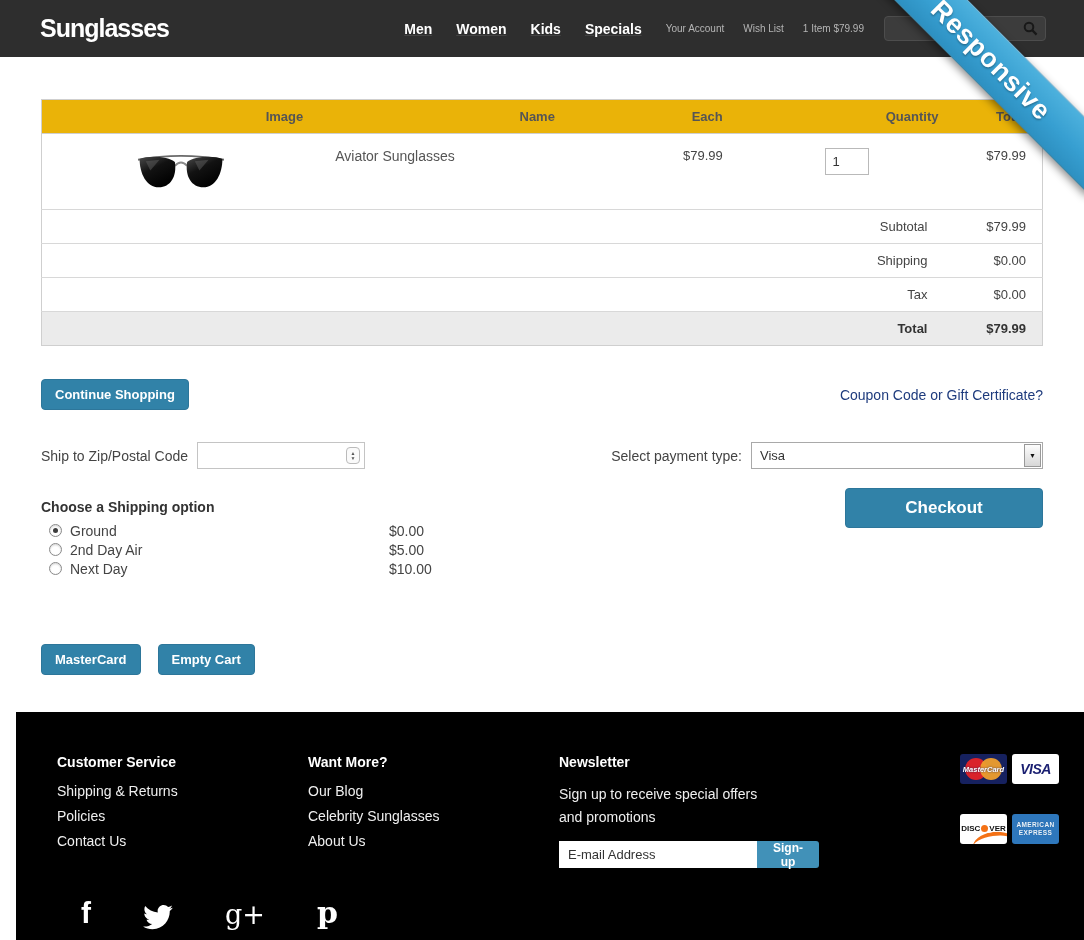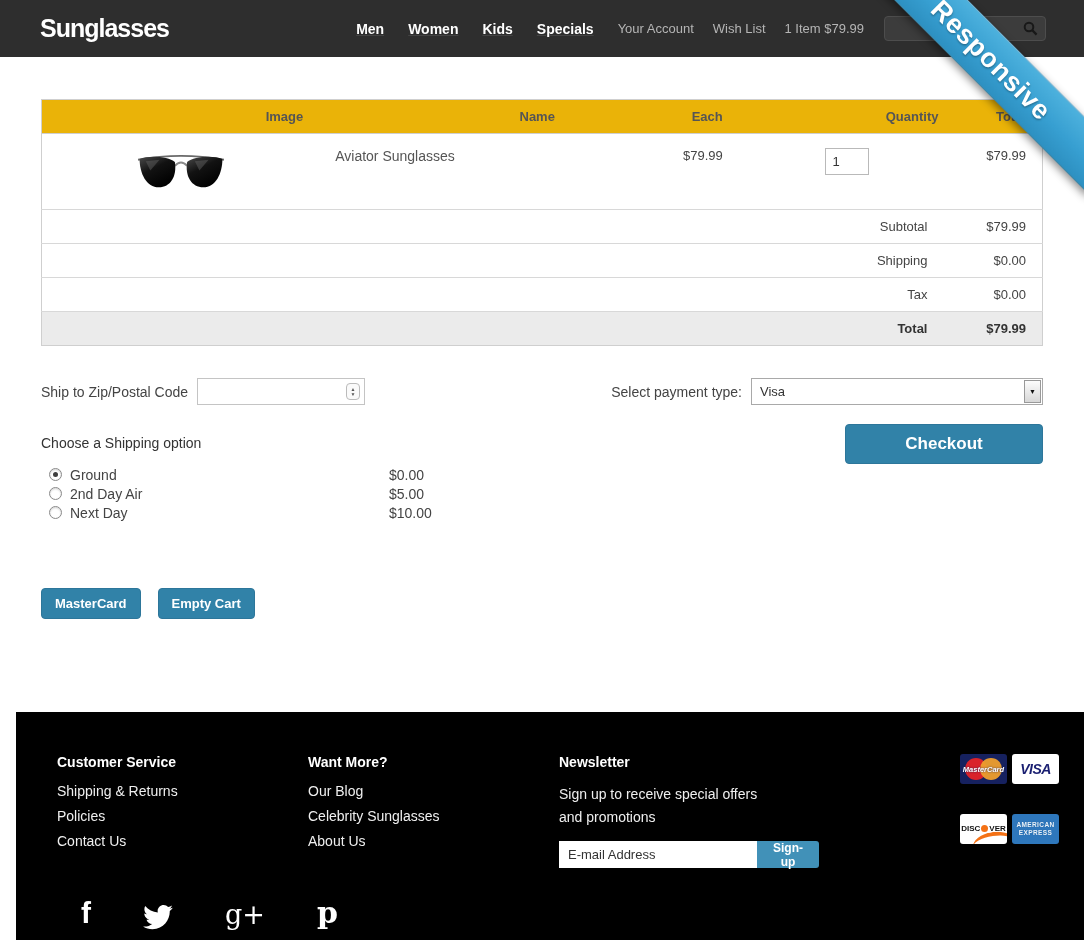--- a/index.html
+++ b/index.html
@@ -11,21 +11,21 @@
 
   
   .topbar {
     height:57px; background:#2e2e2e; display:flex; align-items:center;
     padding-left:40px; position:relative; z-index:1;
   }
   .logo { color:#fff; font-size:25px; font-weight:bold; letter-spacing:-1px; cursor:pointer; }
   .nav-primary { margin-left:auto; display:flex; gap:24px; align-items:center;text-decoration:underline; }
   .nav-primary span { color:#fff; font-size:14px; font-weight:bold; cursor:pointer; }
   .nav-secondary { display:flex; gap:19px; align-items:center; margin-left:24px; }
-  .nav-secondary span { color:#b5b5b5; font-size:13px; cursor:pointer; white-space:nowrap; }
+  .nav-secondary span { color:#b5b5b5; font-size:10px; cursor:pointer; white-space:nowrap; }
   .searchbox {
     margin-left:20px; margin-right:38px; width:162px; height:25px; flex:none;
     background:#3c3c3c; border:1px solid #4d4d4d; border-radius:4px;
     display:flex; align-items:center; justify-content:flex-end; padding-right:7px;
     cursor:text;
   }
 
   
   .ribbon {
     position:absolute; left:826px; top:34px; width:330px; height:52px;
@@ -74,21 +74,21 @@
     display:flex; flex-direction:column; align-items:center; justify-content:center;
     font-size:5px; line-height:5px; color:#555; cursor:pointer; }
   .select { width:292px; height:27px; margin-left:9px; border:1px solid #a9a9a9; background:#fff;
     display:flex; align-items:center; font-size:13px; color:#333; padding-left:8px;
     position:relative; cursor:pointer; }
   .select .arrow-btn { position:absolute; right:1px; top:1px; bottom:1px; width:17px;
     border:1px solid #999; background:linear-gradient(#fdfdfd,#d7d7d7);
     display:flex; align-items:center; justify-content:center; font-size:7px; color:#111; }
 
   .ship-row { margin-top:30px; display:flex; justify-content:space-between; align-items:flex-start; }
-  .ship-title { font-size:14px; font-weight:normal; color:#333; margin-bottom:14px; }
+  .ship-title { font-size:14px; font-weight:bold; color:#333; margin-bottom:6px; }
   .opt { display:flex; align-items:center; width:420px; height:19px; font-size:14px; color:#444; }
   .radio { width:13px; height:13px; border:1px solid #8a8a8a; border-radius:50%; background:#fff;
     margin:0 8px 0 8px; position:relative; flex:none; cursor:pointer;
     box-shadow:inset 0 1px 2px rgba(0,0,0,.18); }
   .radio.checked::after { content:''; position:absolute; inset:3px; background:#3d3d3d; border-radius:50%; }
   .opt .price { margin-left:auto; width:72px; text-align:left; }
   .btn-checkout { font-size:17px; width:198px; padding:9px 0; margin-top:-11px; text-align:center; }
 
   .cart-buttons { margin-top:66px; display:flex; gap:17px; }
 
@@ -218,20 +218,24 @@
         <td class="sum-label" colspan="4">Tax</td>
         <td class="num">$0.00</td>
       </tr>
       <tr class="sum-row total">
         <td class="sum-label" colspan="4">Total</td>
         <td class="num">$79.99</td>
       </tr>
     </tbody>
       </table>
 
+    <div class="cart-actions">
+      <button class="btn">Continue Shopping</button>
+      <a class="coupon-link">Coupon Code or Gift Certificate?</a>
+    </div>
 
     <div class="options-row">
       <div class="zip-group">
         <span class="field-label">Ship to Zip/Postal Code</span>
         <div class="zip-wrap">
           <input class="zip-input" type="text" style="">
           <div class="stepper">
               <span>▲</span>
               <span>▼</span>
             </div>

